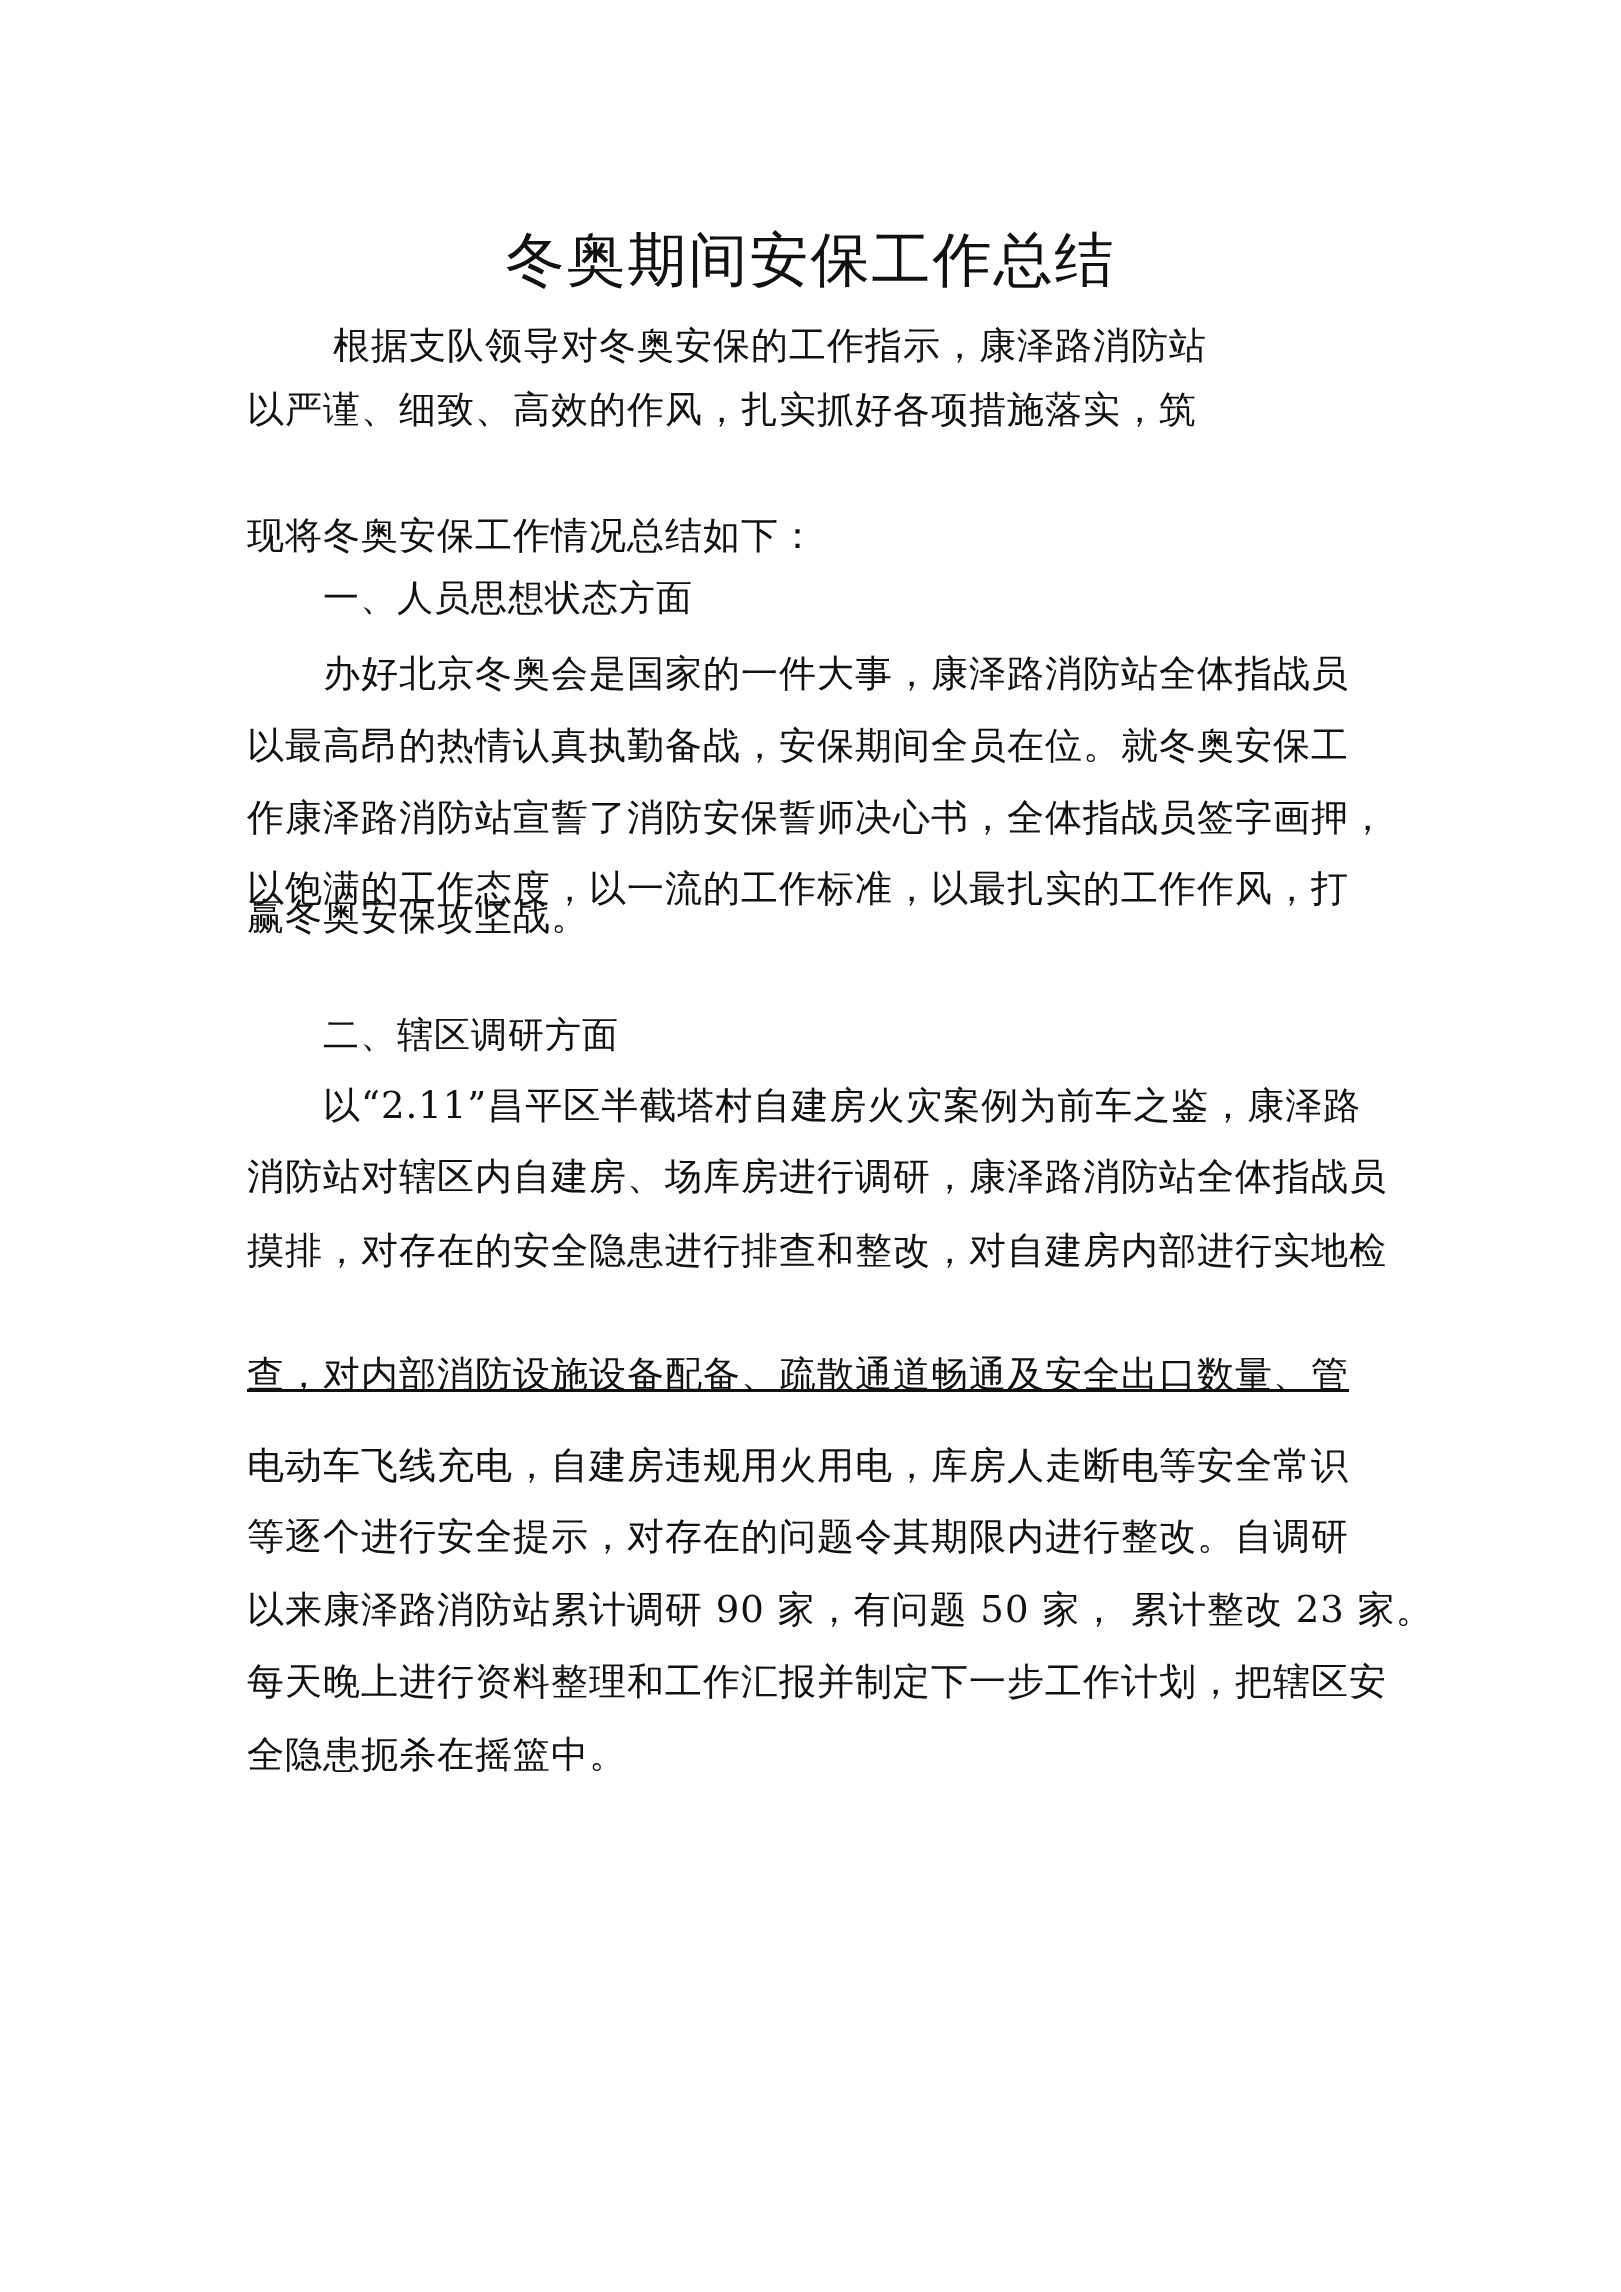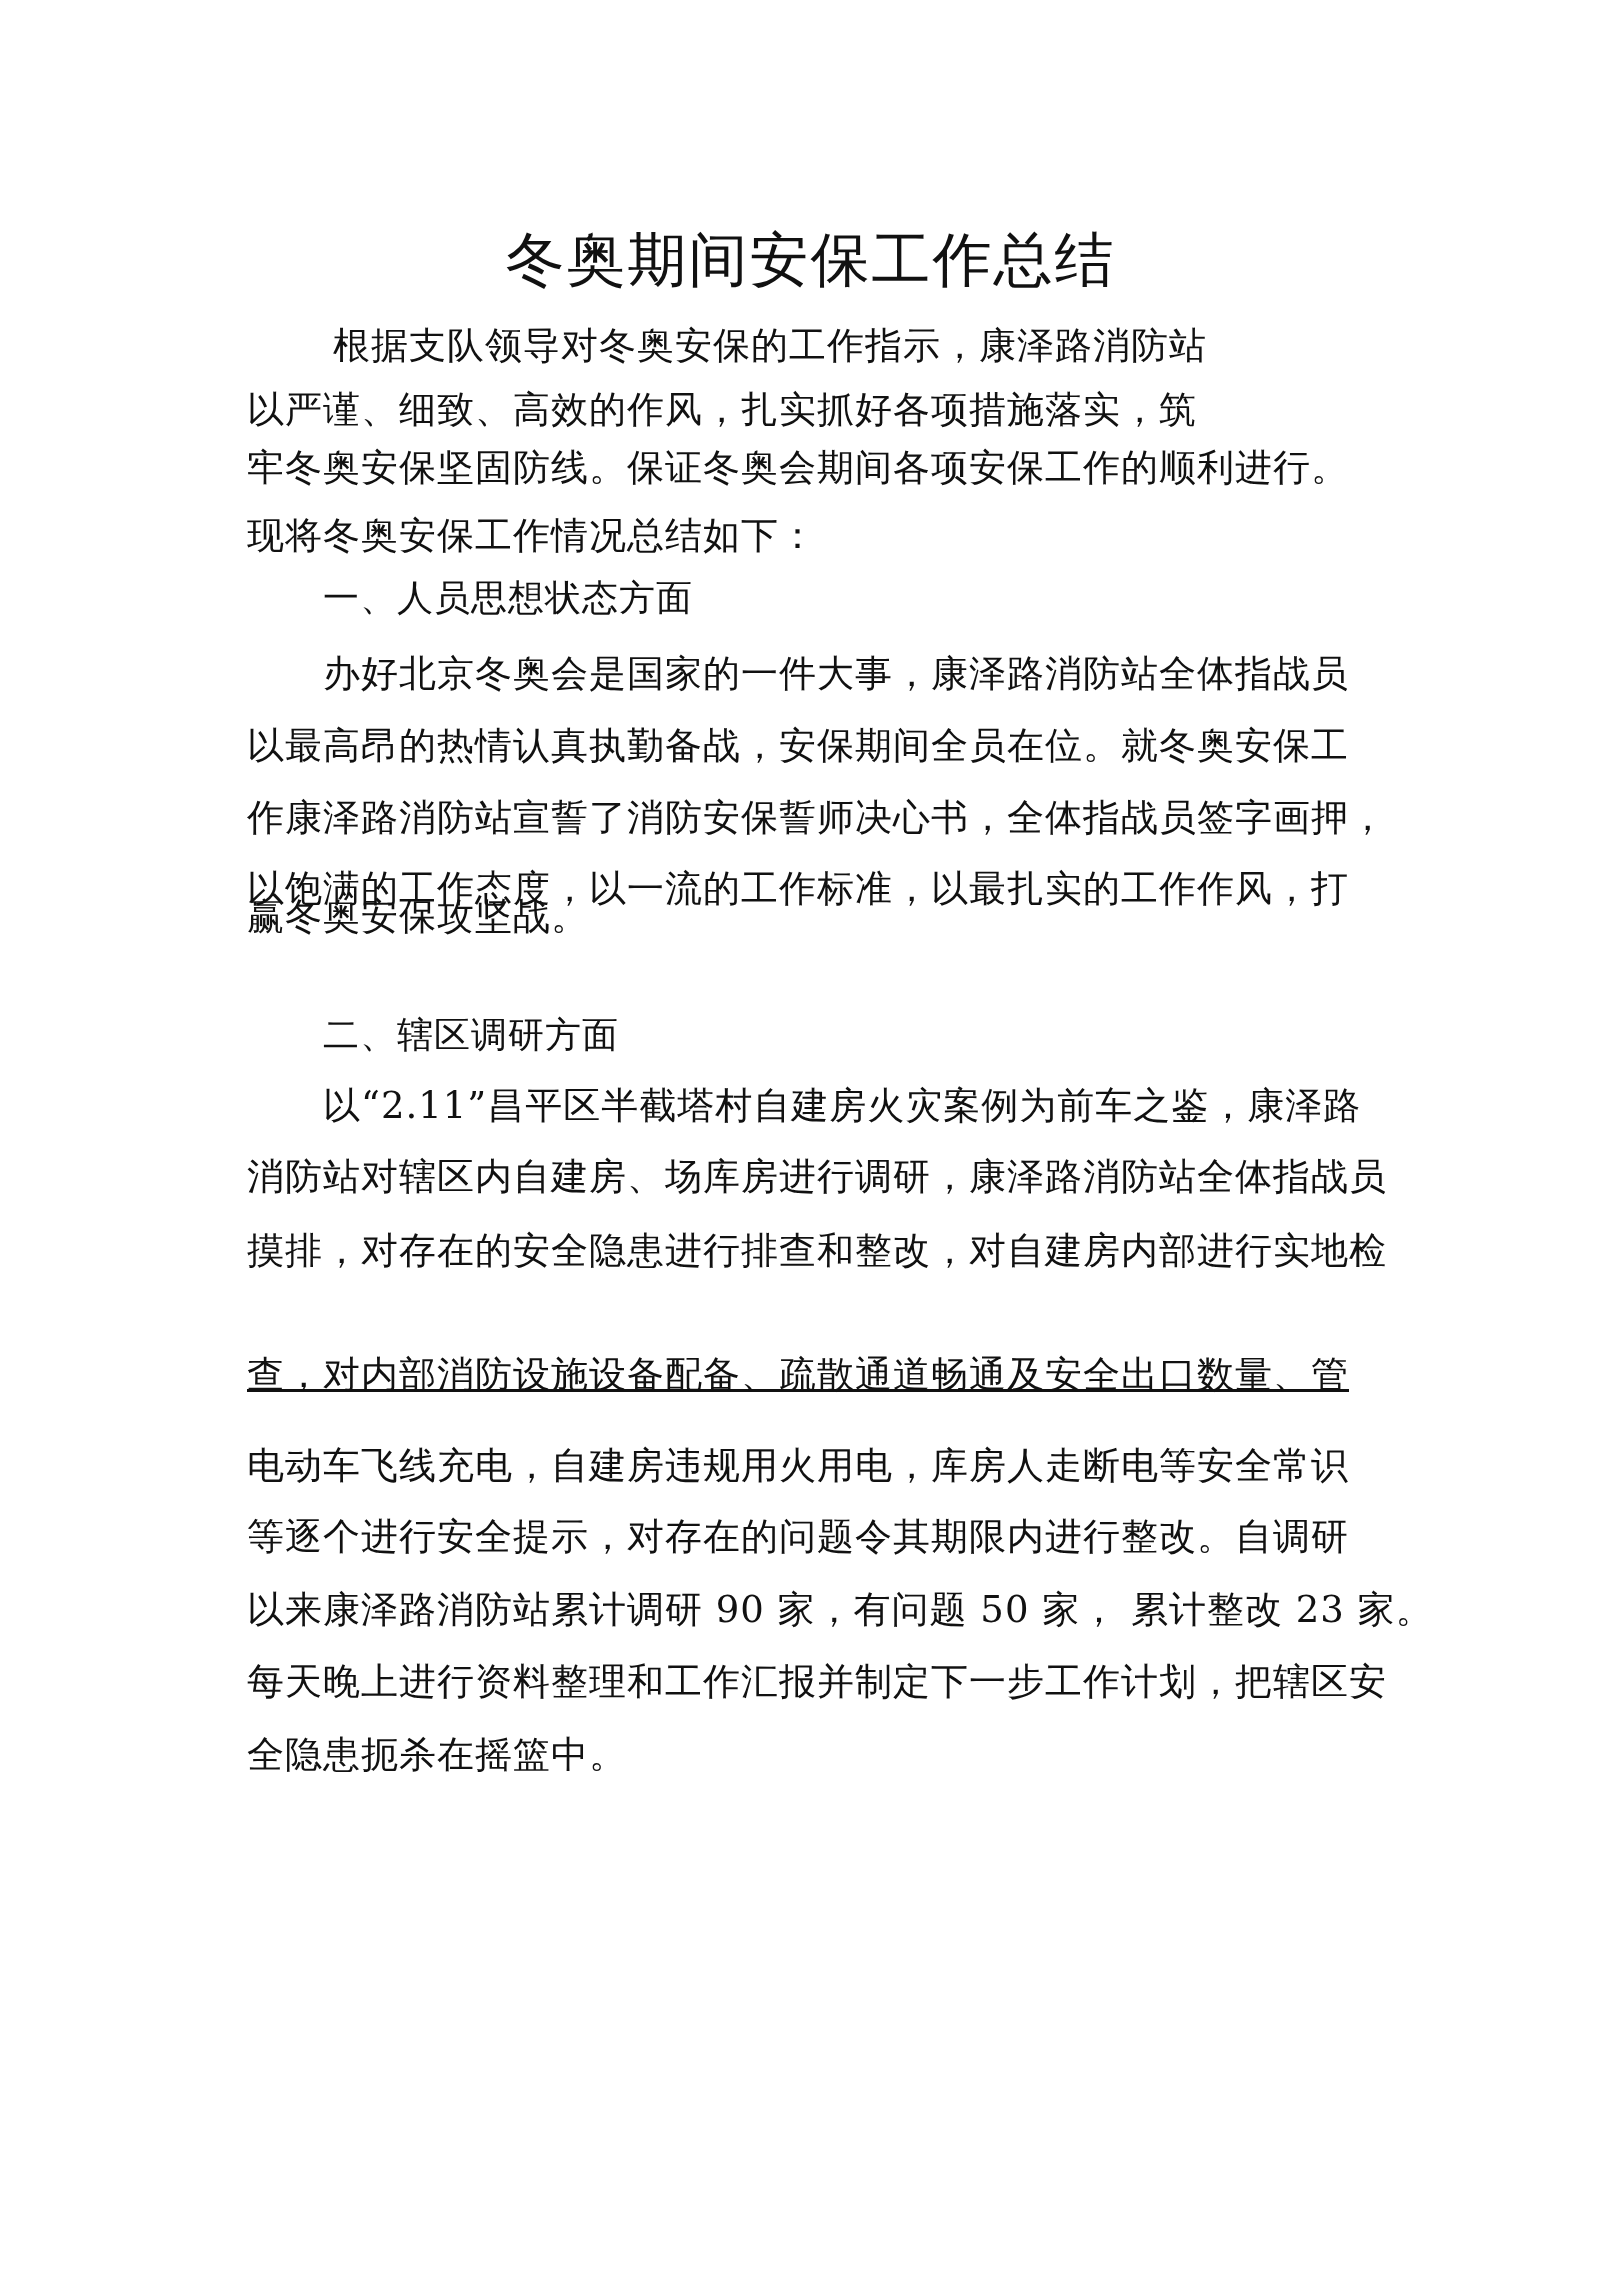--- a/index.html
+++ b/index.html
@@ -49,21 +49,20 @@
   </style>
 </head>
 <body>
 
 <div class="page">
 
   <h1 class="title">冬奥期间安保工作总结</h1>
 
   <p class="line indent-lead" style="top:321px;">根据支队领导对冬奥安保的工作指示，康泽路消防站</p>
   <p class="line" style="top:385px;">以严谨、细致、高效的作风，扎实抓好各项措施落实，筑</p>
-  <p class="line" style="top:443px;">牢冬奥安保坚固防线。保证冬奥会期间各项安保工作的顺利进行。</p>
   <p class="line" style="top:511px;">现将冬奥安保工作情况总结如下：</p>
 
   <p class="line heading" style="top:573px;">一、人员思想状态方面</p>
   <p class="line indent" style="top:649px;">办好北京冬奥会是国家的一件大事，康泽路消防站全体指战员</p>
   <p class="line" style="top:721px;">以最高昂的热情认真执勤备战，安保期间全员在位。就冬奥安保工</p>
   <p class="line" style="top:793px;">作康泽路消防站宣誓了消防安保誓师决心书，全体指战员签字画押，</p>
   <p class="line" style="top:864px;">以饱满的工作态度，以一流的工作标准，以最扎实的工作作风，打</p>
   <p class="line" style="top:892px;">赢冬奥安保攻坚战。</p>
 
   <p class="line heading" style="top:1010px;">二、辖区调研方面</p>

